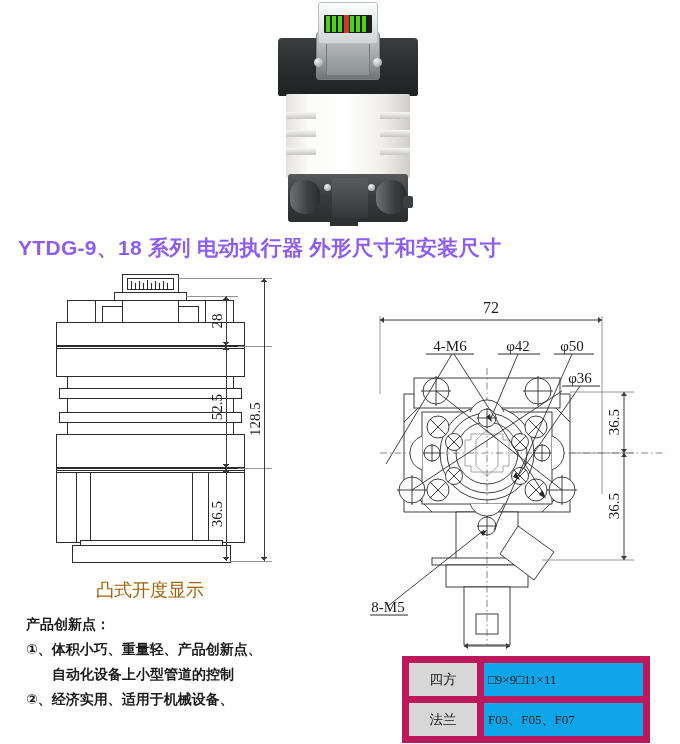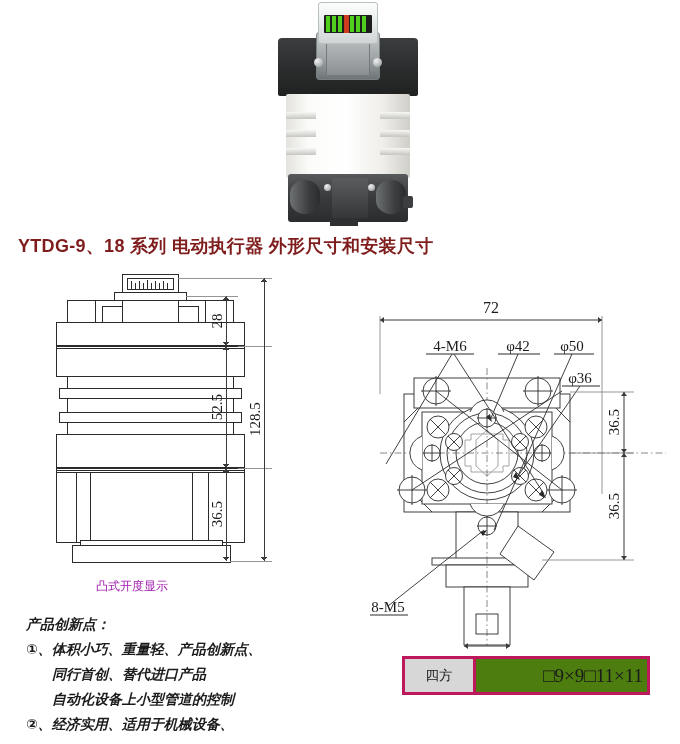--- a/index.html
+++ b/index.html
@@ -63,52 +63,52 @@
     position:absolute;left:44px;top:4px;width:36px;height:40px;
     background:linear-gradient(180deg,#5a5c5d,#343637);border-radius:2px;
   }
   .ph-nub{position:absolute;right:-5px;top:22px;width:10px;height:12px;
     background:#3c3e3f;border-radius:2px;}
   .ph-stem{position:absolute;left:58px;top:216px;width:28px;height:8px;background:#2e3031;}
 
   
   .heading{
     position:absolute;left:18px;top:234px;width:520px;
-    font-size:18px;font-weight:bold;letter-spacing:.3px;white-space:nowrap;color:#7f1d1d;
+    font-size:21px;font-weight:bold;letter-spacing:.3px;white-space:nowrap;color:#8b5cf6;
   }
 
   
   svg{display:block;}
   .dwg-left{position:absolute;left:14px;top:268px;}
   .dwg-right{position:absolute;left:366px;top:262px;margin-top:32px;}
 
   .cap-left{
     position:absolute;left:96px;top:578px;width:190px;text-align:left;
-    font-size:12px;color:#a21caf;white-space:nowrap;
+    font-size:18px;color:#a16207;white-space:nowrap;
   }
 
   
   .innov{position:absolute;left:26px;top:612px;width:330px;font-size:14px;font-weight:bold;
     line-height:25px;color:#1b1b1b;}
-  .innov .ln{white-space:nowrap;font-style:italic;}
+  .innov .ln{white-space:nowrap;}
   .innov .ind{padding-left:26px;}
 
   
   .spec{
     position:absolute;left:402px;top:656px;width:248px;
     border-collapse:collapse;font-size:13px;
   }
-  .spec td{border:3px solid #be185d;height:23px;padding:5px 4px;}
+  .spec td{border:7px solid #be185d;height:23px;padding:5px 4px;}
   .spec td.k{
     width:60px;background:#d7d7d7;text-align:center;font-size:13.5px;
     font-family:"Liberation Serif","DejaVu Serif",serif;
   }
   .spec td.v{
-    background:#4d7c0f;text-align:right;
-    font-family:"Liberation Serif","DejaVu Serif",serif;font-size:19px;
+    background:#0ea5e9;text-align:left;
+    font-family:"Liberation Serif","DejaVu Serif",serif;font-size:13px;
   }
 </style>
 </head>
 <body>
 
 <div class="stage">
 
   <div class="photo">
     <div class="ph-cap"></div>
     <div class="ph-cap-boss"></div>
@@ -405,27 +405,30 @@
       <path d="M255,262 L258,266 L261,262" fill="#3a3a3a" stroke="none"></path>
     </g>
     <text x="253" y="128" font-family="'Liberation Serif','DejaVu Serif',serif" font-size="15" fill="#1c1c1c" stroke="none" text-anchor="middle" transform="rotate(-90 253 128)">36.5</text>
     <text x="253" y="212" font-family="'Liberation Serif','DejaVu Serif',serif" font-size="15" fill="#1c1c1c" stroke="none" text-anchor="middle" transform="rotate(-90 253 212)">36.5</text>
   </svg>
   </div>
 
   <div class="innov">
     <div class="ln">产品创新点：</div>
     <div class="ln">①、体积小巧、重量轻、产品创新点、</div>
-    <div class="ln ind">同行首创、替代进口产品</div>
     <div class="ln ind">自动化设备上小型管道的控制</div>
     <div class="ln">②、经济实用、适用于机械设备、</div>
   </div>
 
   <table class="spec">
     <tbody>
         <tr>
       <td class="k">四方</td>
       <td class="v">□9×9□11×11</td>
     </tr>
+    <tr>
+      <td class="k">法兰</td>
+      <td class="v">F03、F05、F07</td>
+    </tr>
   </tbody>
     </table>
 
 </div>
 
 </body></html>

